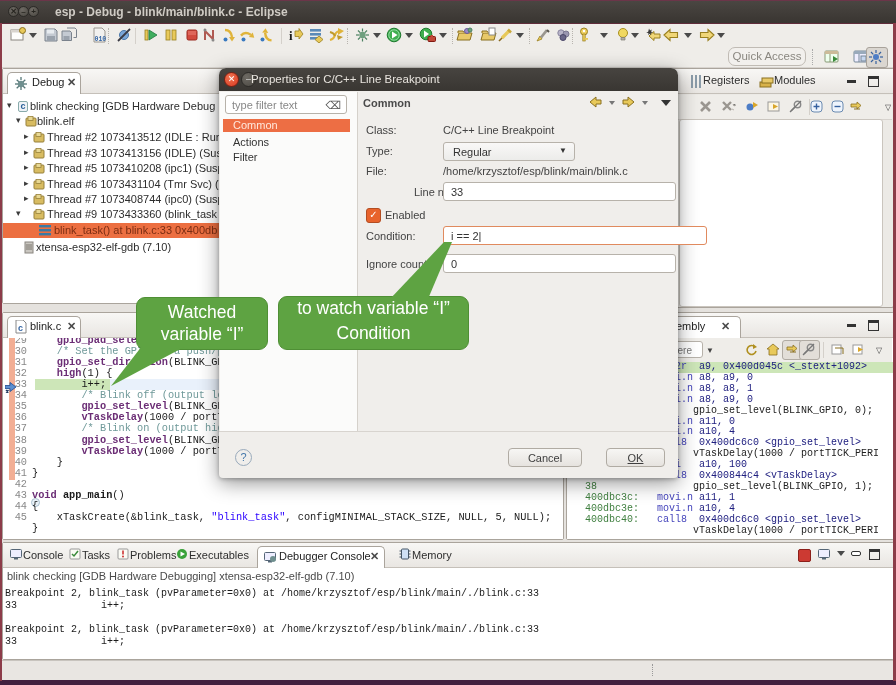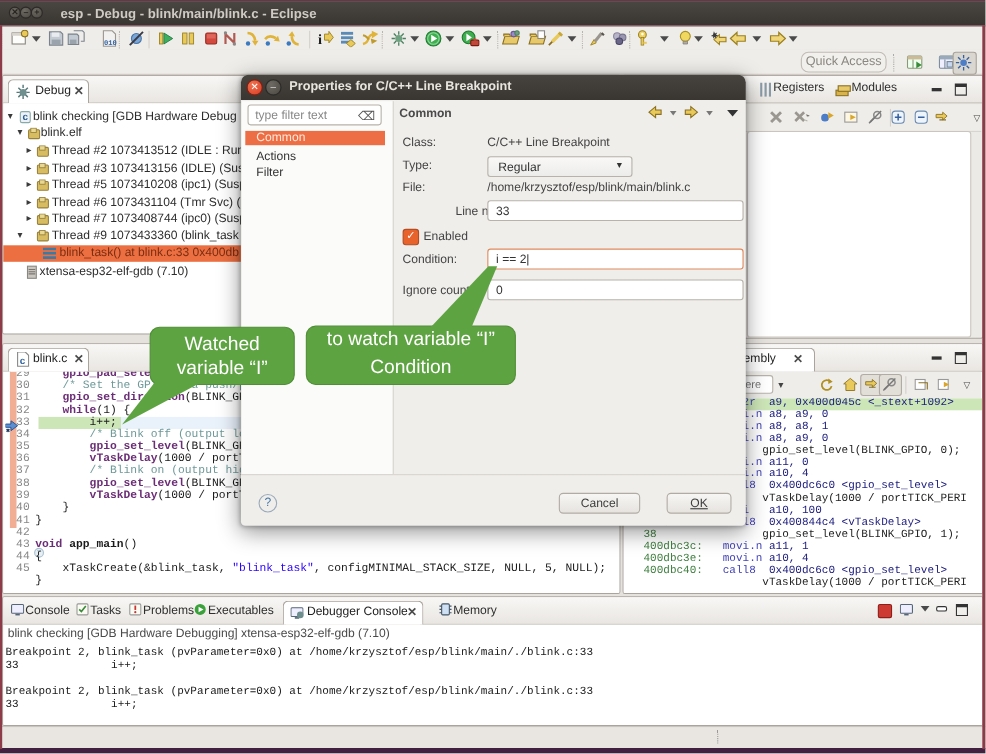--- a/index.html
+++ b/index.html
@@ -533,21 +533,21 @@
 41
 42
 43
 44
 45
  </pre>
       <div class="abs" style="left:28px;top:160px;width:7px;height:7px;border:1px solid #a8bfcf;border-radius:5px;color:#8aa5b5;font-size:7px;line-height:6px;text-align:center;background:#e8f0f6;">−</div>
       <pre class="mono abs" style="left:29px;top:-3.2px;font-size:10.3px;line-height:11.08px;color:#1a1a1a;">    <span class="fn">gpio_pad_select_gpio</span>(BLINK_GPIO);
     <span class="cm">/* Set the GPIO as a push/pull output */</span>
     <span class="fn">gpio_set_direction</span>(BLINK_GPIO, GPIO_MODE_OUTPUT);
-    <span class="kw">while</span>(1) {
+    <span class="kw">high</span>(1) {
         i++;
         <span class="cm">/* Blink off (output low) */</span>
         <span class="fn">gpio_set_level</span>(BLINK_GPIO, 0);
         <span class="fn">vTaskDelay</span>(1000 / portTICK_PERIOD_MS);
         <span class="cm">/* Blink on (output high) */</span>
         <span class="fn">gpio_set_level</span>(BLINK_GPIO, 1);
         <span class="fn">vTaskDelay</span>(1000 / portTICK_PERIOD_MS);
     }
 }
 
@@ -713,21 +713,21 @@
 <div class="abs" style="left:652px;top:664px;width:3px;height:12px;border-left:1px dotted #999;"></div>
 
 <div class="abs" style="left:0;top:680px;width:896px;height:5px;background:#42203f;z-index:60;"></div>
 <div class="abs" style="left:0;top:23px;width:2px;height:658px;background:#8c3c49;z-index:60;"></div>
 <div class="abs" style="left:893px;top:23px;width:3px;height:658px;background:#8c3c49;z-index:60;"></div>
 
 <div id="dialog" class="abs" style="z-index:30;">
   <div id="dlgtitle" class="abs"></div>
   <div class="abs" style="left:5px;top:4px;width:13px;height:13px;border-radius:8px;background:radial-gradient(circle at 35% 30%,#f07350,#d83a22);border:1px solid #7d2013;color:#fff;font-size:9px;line-height:13px;text-align:center;">✕</div>
   <div class="abs" style="left:22px;top:4px;width:13px;height:13px;border-radius:8px;background:radial-gradient(circle at 35% 30%,#6e6a64,#4a4741);border:1px solid #2c2a27;color:#ddd;font-size:9px;line-height:12px;text-align:center;">–</div>
-  <div class="abs" style="left:44px;top:5px;color:#e8e4de;font-size:11.5px;font-weight:bold;">Properties for C/C++ Line Breakpoint</div>
+  <div class="abs" style="left:32px;top:5px;color:#e8e4de;font-size:11.5px;font-weight:normal;">Properties for C/C++ Line Breakpoint</div>
 
   <div class="abs" style="left:1px;top:24px;width:137px;height:339px;background:#fbfbfa;border-right:1px solid #d5d1cb;"></div>
   <div class="field" style="left:6px;top:27px;width:122px;height:19px;color:#888;">
      <span style="position:absolute;left:6px;top:3px;">type filter text</span>
      <span style="position:absolute;right:5px;top:3px;color:#555;">⌫</span>
     </div>
   <div class="abs" style="left:4px;top:51px;width:127px;height:13px;background:#ed6e44;color:#ffe8dc;font-size:11px;line-height:13px;"><span style="margin-left:10px;">Common</span></div>
   <div class="abs" style="left:14px;top:68px;font-size:11px;color:#333;">Actions</div>
   <div class="abs" style="left:14px;top:83px;font-size:11px;color:#333;">Filter</div>
 
@@ -751,21 +751,21 @@
     </div>
   <div class="dlab" style="left:147px;top:97px;">File:</div>
   <div class="dlab" style="left:224px;top:97px;">/home/krzysztof/esp/blink/main/blink.c</div>
   <div class="dlab" style="left:147px;top:118px;padding-left:48px;">Line number:</div>
   <div class="field" style="left:224px;top:114px;width:233px;height:19px;">
       <span style="position:absolute;left:7px;top:3px;">33</span>
     </div>
   <div class="abs" style="left:147px;top:140px;width:13px;height:13px;background:#e8632c;border:1px solid #b34d22;border-radius:3px;color:#fff;font-size:10px;line-height:12px;text-align:center;">✓</div>
   <div class="dlab" style="left:166px;top:141px;">Enabled</div>
   <div class="dlab" style="left:147px;top:162px;">Condition:</div>
-  <div class="field" style="left:224px;top:158px;width:233px;height:19px;border-color:#e08a5e;text-align:right;">
+  <div class="field" style="left:224px;top:158px;width:264px;height:19px;border-color:#e08a5e;text-align:right;">
       <span style="position:absolute;left:7px;top:3px;">i == 2|</span>
     </div>
   <div class="dlab" style="left:147px;top:190px;">Ignore count:</div>
   <div class="field" style="left:224px;top:186px;width:233px;height:19px;">
       <span style="position:absolute;left:7px;top:3px;">0</span>
     </div>
 
   <div class="abs" style="left:0px;top:363px;width:459px;height:1px;background:#d8d4cf;"></div>
   <div class="abs" style="left:16px;top:381px;width:15px;height:15px;border:1px solid #9ab;border-radius:9px;color:#47a;font-size:11px;line-height:15px;text-align:center;">?</div>
   <div class="dbtn" style="left:289px;top:380px;width:74px;height:19px;">Cancel</div>

